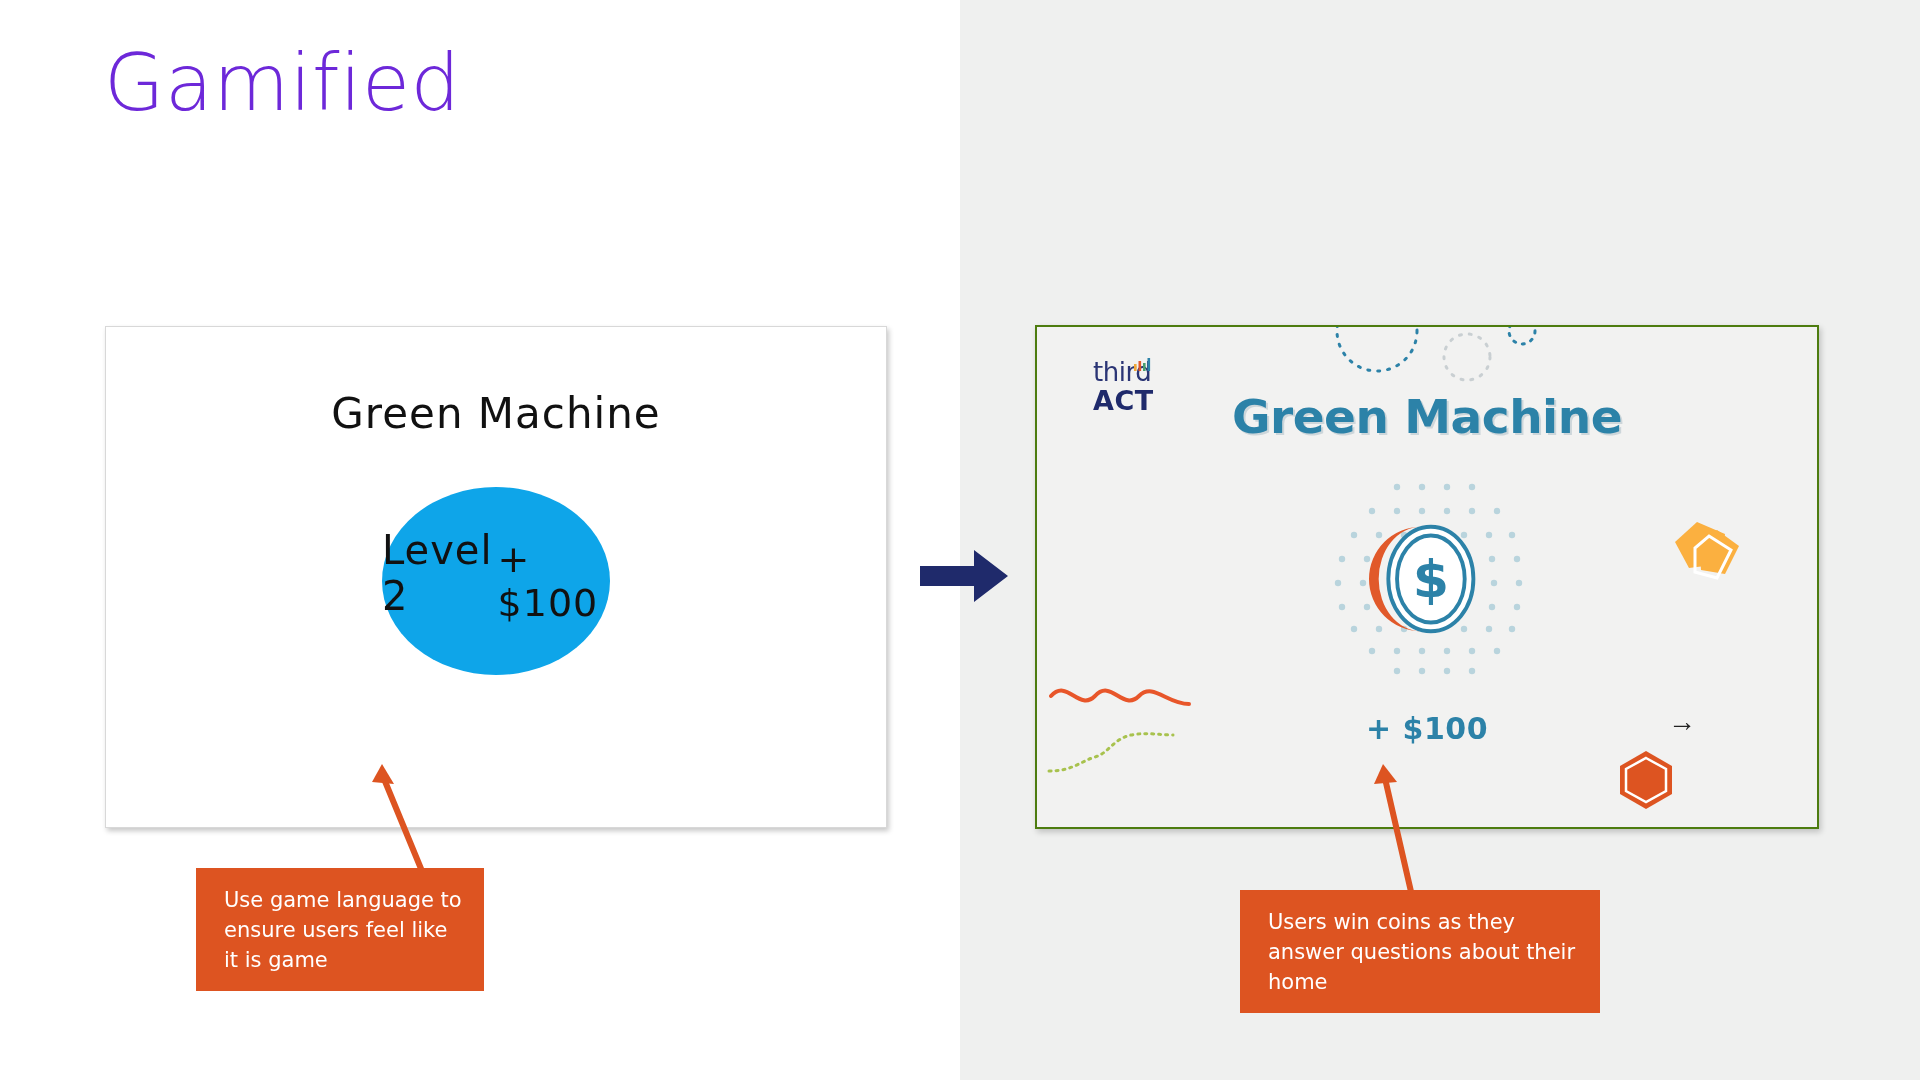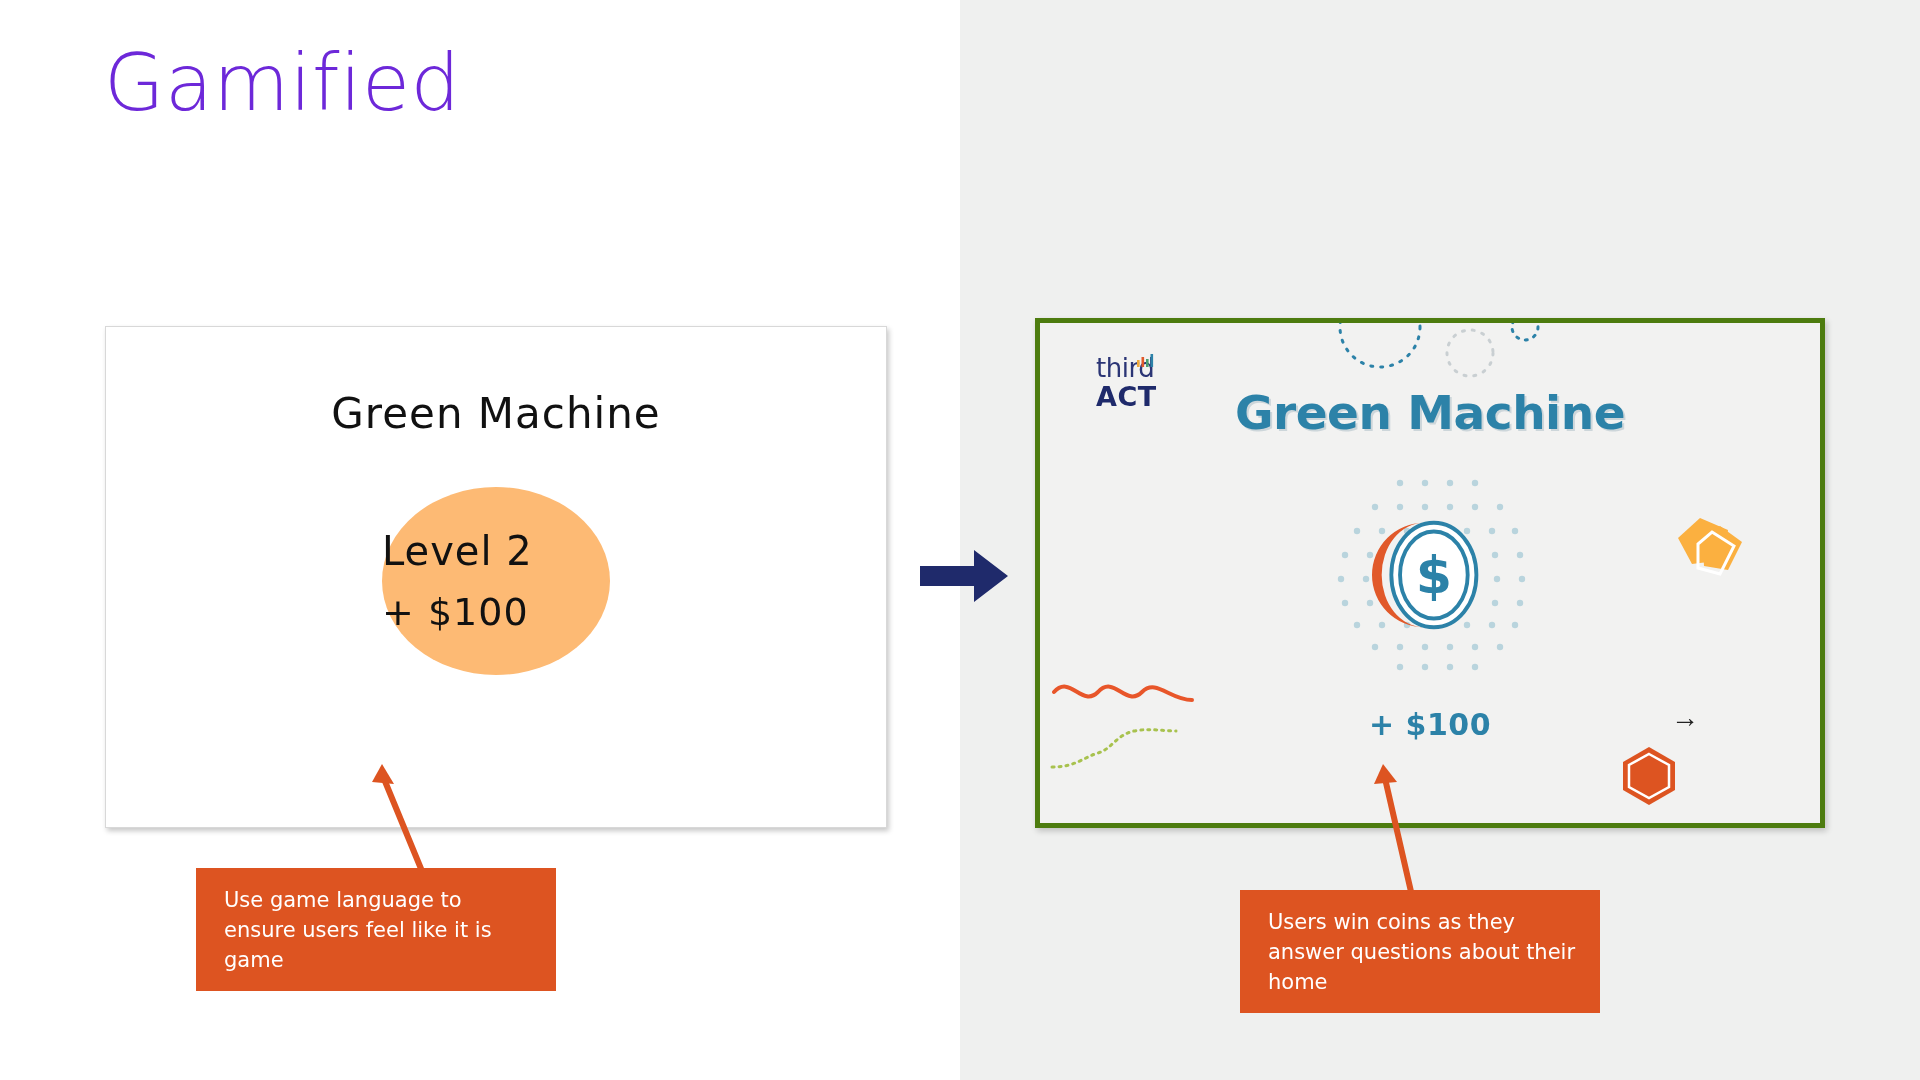--- a/index.html
+++ b/index.html
@@ -34,41 +34,41 @@
   #left-card-title{
     position:absolute;left:0;top:62px;width:100%;
     text-align:center;
     font-size:42px;color:#111111;font-weight:400;
     font-family:"DejaVu Sans","Liberation Sans",sans-serif;
     letter-spacing:1px;
   }
   #level-bubble{
     position:absolute;left:50%;top:160px;transform:translateX(-50%);
     width:228px;height:188px;border-radius:50%;
-    background:#fdba74;
-    display:flex;flex-direction:column;align-items:flex-start;justify-content:center;
+    background:#0ea5e9;
+    display:flex;flex-direction:row;align-items:center;justify-content:center;
   }
   #level-bubble-level{
     font-size:40px;color:#111;font-weight:400;letter-spacing:1px;
     font-family:"DejaVu Sans","Liberation Sans",sans-serif;
     margin-bottom:16px;
   }
   #level-bubble-reward{
     font-size:38px;color:#111;font-weight:400;letter-spacing:1px;
     font-family:"DejaVu Sans","Liberation Sans",sans-serif;
   }
 
   
   #transition-arrow{position:absolute;left:920px;top:548px;width:90px;height:56px;}
 
   
   #right-card{
-    position:absolute;left:1035px;top:318px;width:780px;height:500px;
+    position:absolute;left:1035px;top:325px;width:780px;height:500px;
     background:#f2f2f1;
-    border:5px solid #4d7c0f;
+    border:2px solid #4d7c0f;
     box-shadow:2px 3px 6px rgba(0,0,0,.20);
     overflow:hidden;
   }
   #brand-logo{position:absolute;left:56px;top:32px;width:84px;height:62px;line-height:1;}
   #brand-logo-third{
     font-family:"DejaVu Sans","Liberation Sans",sans-serif;
     font-size:26px;color:#2b3575;font-weight:400;letter-spacing:-.5px;
     position:relative;display:block;height:28px;
   }
   #brand-logo-act{
@@ -111,21 +111,21 @@
   #deco-dotline{left:10px;top:400px;width:150px;height:50px;}
 
   
   .callout{
     position:absolute;background:#dd5421;color:#ffffff;
     font-family:"DejaVu Sans","Liberation Sans",sans-serif;
     font-size:21px;line-height:1.42;
     padding:18px 22px 20px 28px;
     box-sizing:border-box;
   }
-  #callout-left{left:196px;top:868px;width:360px;height:123px;}
+  #callout-left{left:196px;top:868px;width:288px;height:123px;}
   #callout-right{left:1240px;top:890px;width:360px;height:123px;}
   .callout-arrow{position:absolute;}
   #callout-arrow-left{left:370px;top:760px;width:60px;height:120px;}
   #callout-arrow-right{left:1370px;top:760px;width:60px;height:140px;}
 </style>
 </head>
 <body>
 
 <div id="left-half"></div>
 <div id="right-half"></div>

